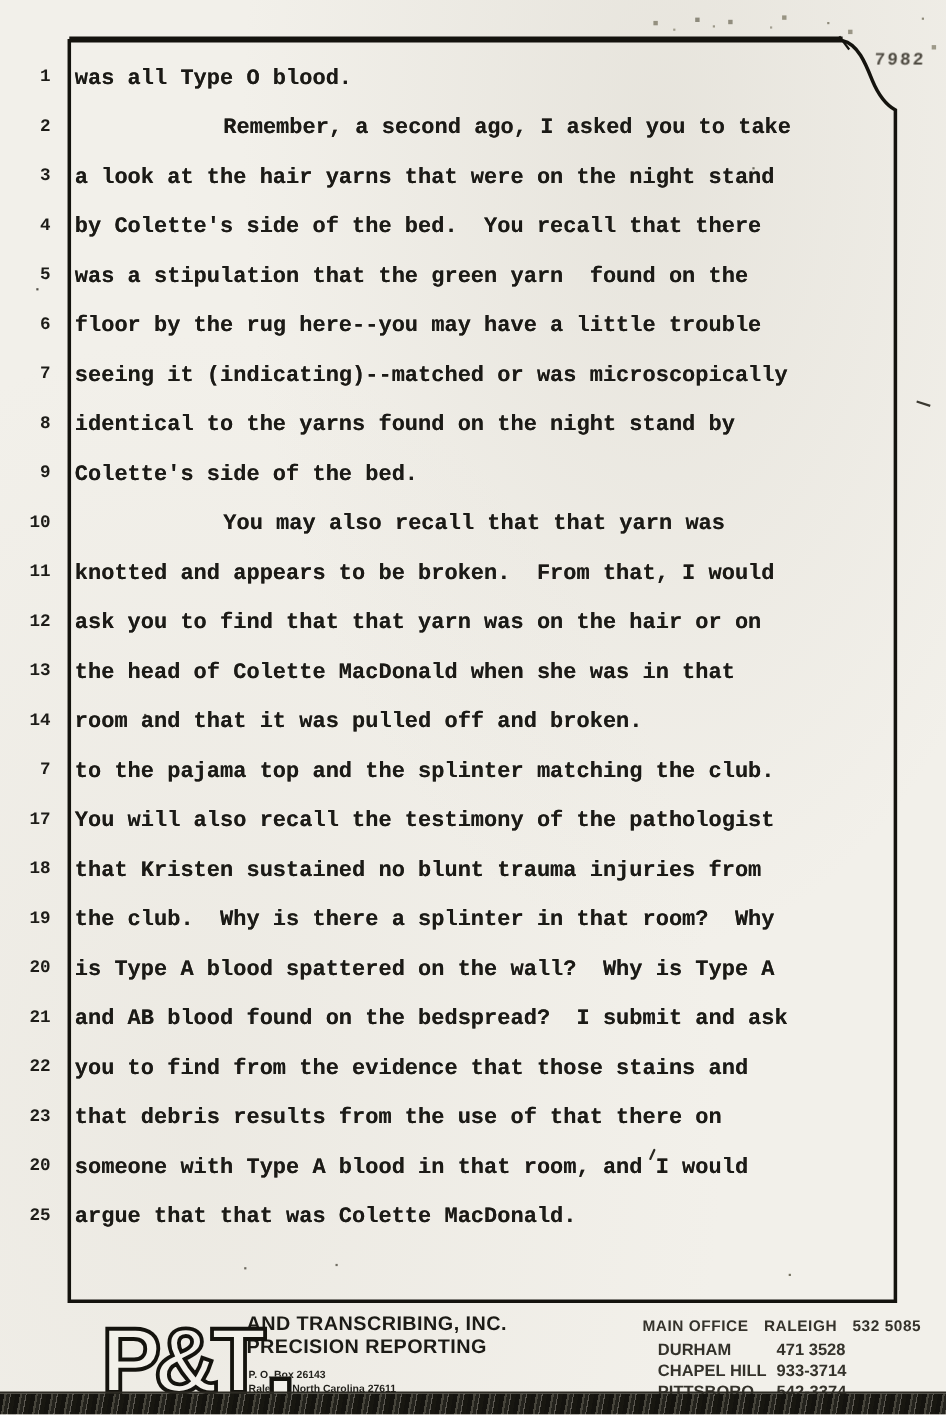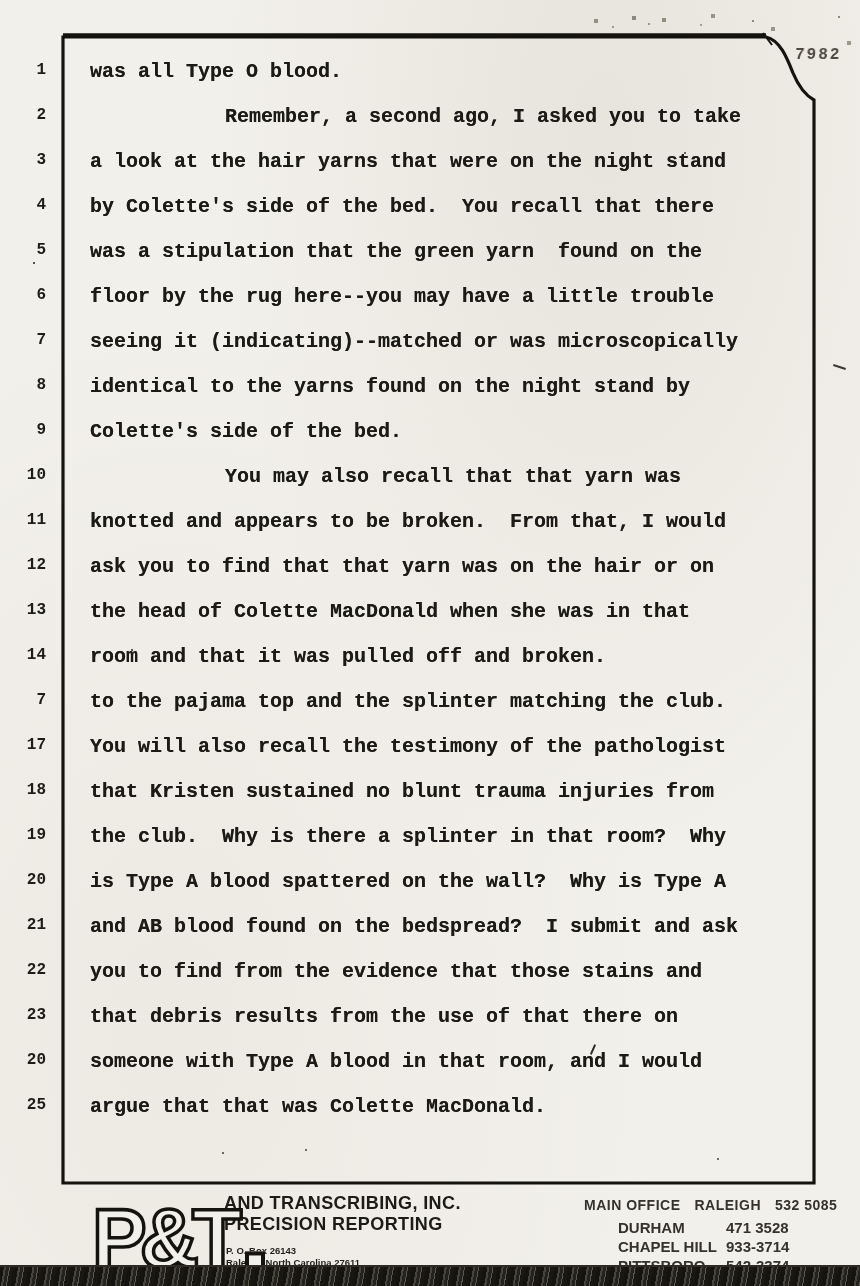--- a/index.html
+++ b/index.html
@@ -22,21 +22,21 @@
     color:#4e4a41;letter-spacing:2px;filter:blur(.4px);transform:skewX(-3deg);
   }
   
   .lines{position:absolute;top:58px;left:0;width:830px;z-index:3;}
   .tline{position:relative;height:45px;}
   .lnum{
     position:absolute;left:0;top:3px;width:46px;text-align:right;
     font-family:"Liberation Mono",monospace;font-size:16px;font-weight:700;color:#1d1c18;
   }
   .ltext{
-    display:block;margin-left:90px;white-space:pre;
+    display:block;margin-left:68px;white-space:pre;
     font-family:"Liberation Mono",monospace;font-size:20px;line-height:28px;
     font-weight:700;color:#1b1a16;text-shadow:0 0 .4px rgba(27,26,22,.75);
   }
   .tline.indent .ltext{padding-left:135px;}
   
   .footer{position:absolute;left:12px;top:1185px;width:860px;height:101px;z-index:3;}
   .logo{
     position:absolute;left:80px;top:4px;height:86px;display:flex;align-items:flex-end;
     font-family:"Liberation Sans",sans-serif;font-weight:700;font-size:82px;line-height:74px;
     letter-spacing:-7px;color:#f2f0ea;-webkit-text-stroke:3.5px #14130e;
@@ -52,21 +52,21 @@
   }
   .address{
     position:absolute;left:214px;top:60px;
     font-size:9.5px;font-weight:700;line-height:12px;color:#201f1a;filter:blur(.3px);
   }
   .contacts{position:absolute;left:572px;top:12px;color:#34322b;}
   .main-office{
     display:flex;gap:14px;font-size:14px;font-weight:700;letter-spacing:.5px;
     filter:blur(.3px);white-space:nowrap;
   }
-  .contact-rows{margin-left:34px;margin-top:5px;}
+  .contact-rows{margin-left:14px;margin-top:5px;}
   .contact-row{display:flex;font-size:15px;font-weight:700;line-height:19px;filter:blur(.25px);}
   .contact-label{width:108px;}
   .contact-number{white-space:nowrap;}
   .band{
     position:absolute;left:0;bottom:0;width:860px;height:19px;z-index:4;
     background:repeating-linear-gradient(100deg,
       #14130f 0 4px,#46443b 4px 6px,#23221c 6px 9px,#5a5750 9px 10px,#181711 10px 14px);
     border-top:2px solid #2c2a23;
   }
   .speckles{

